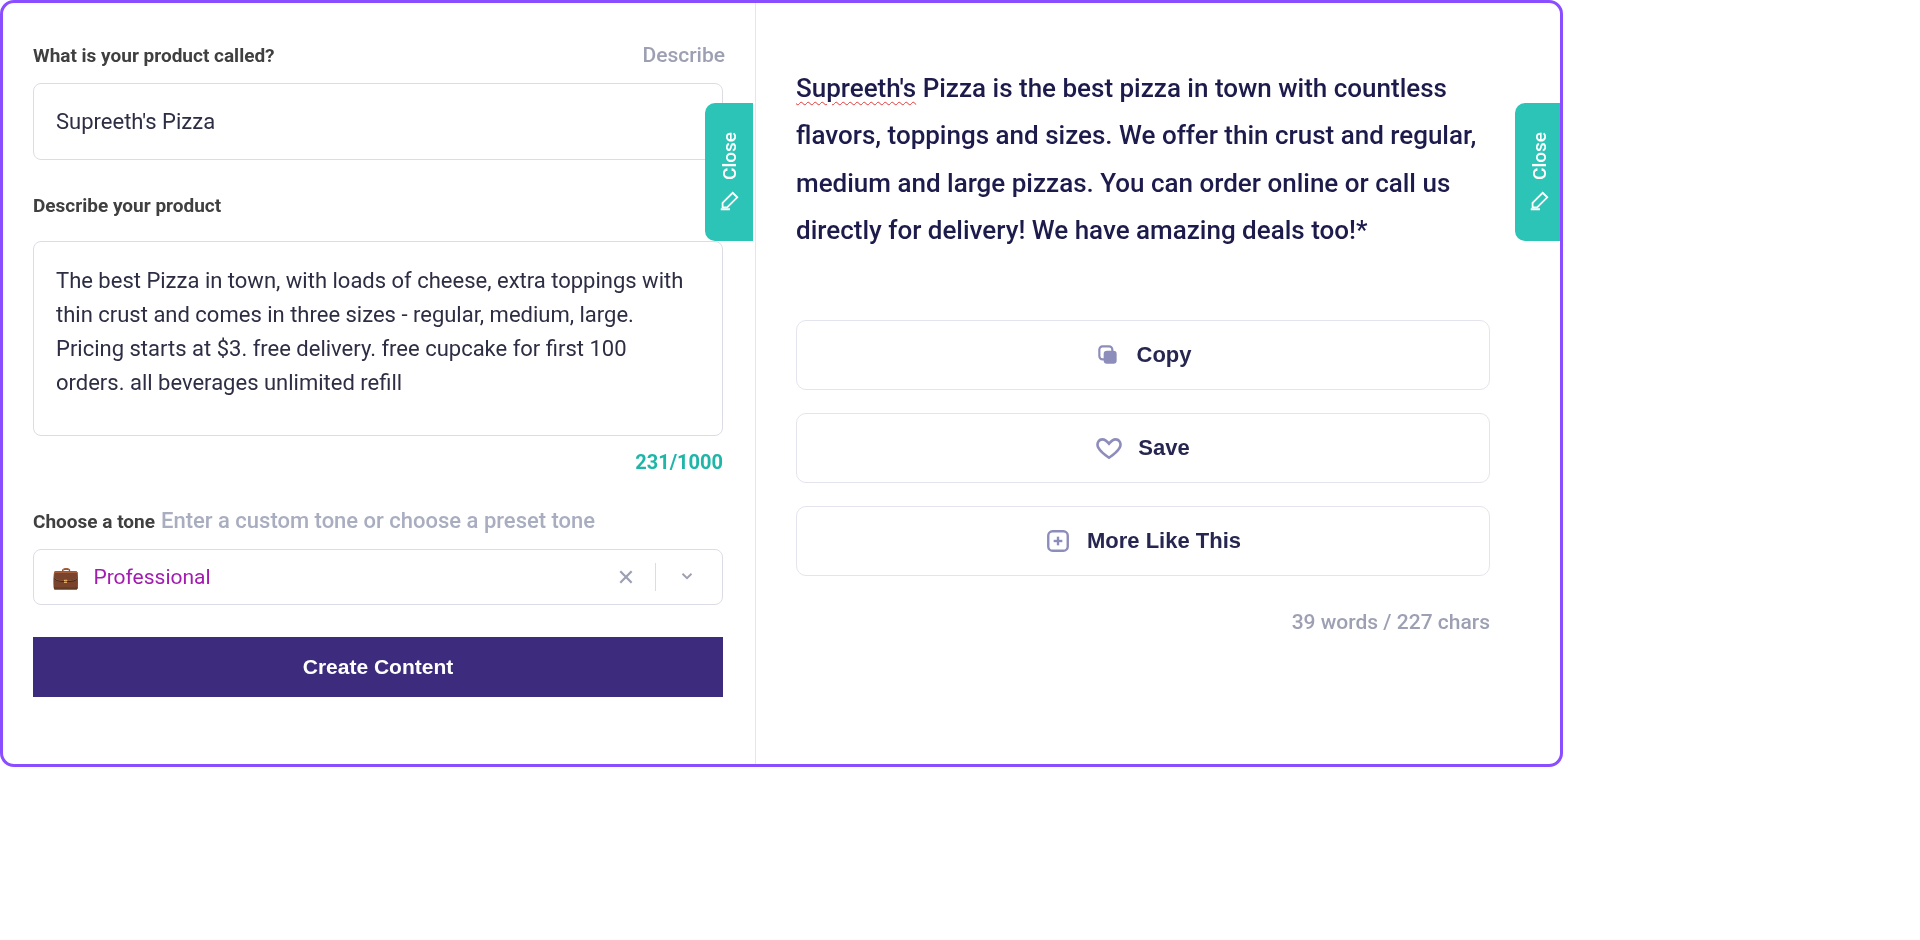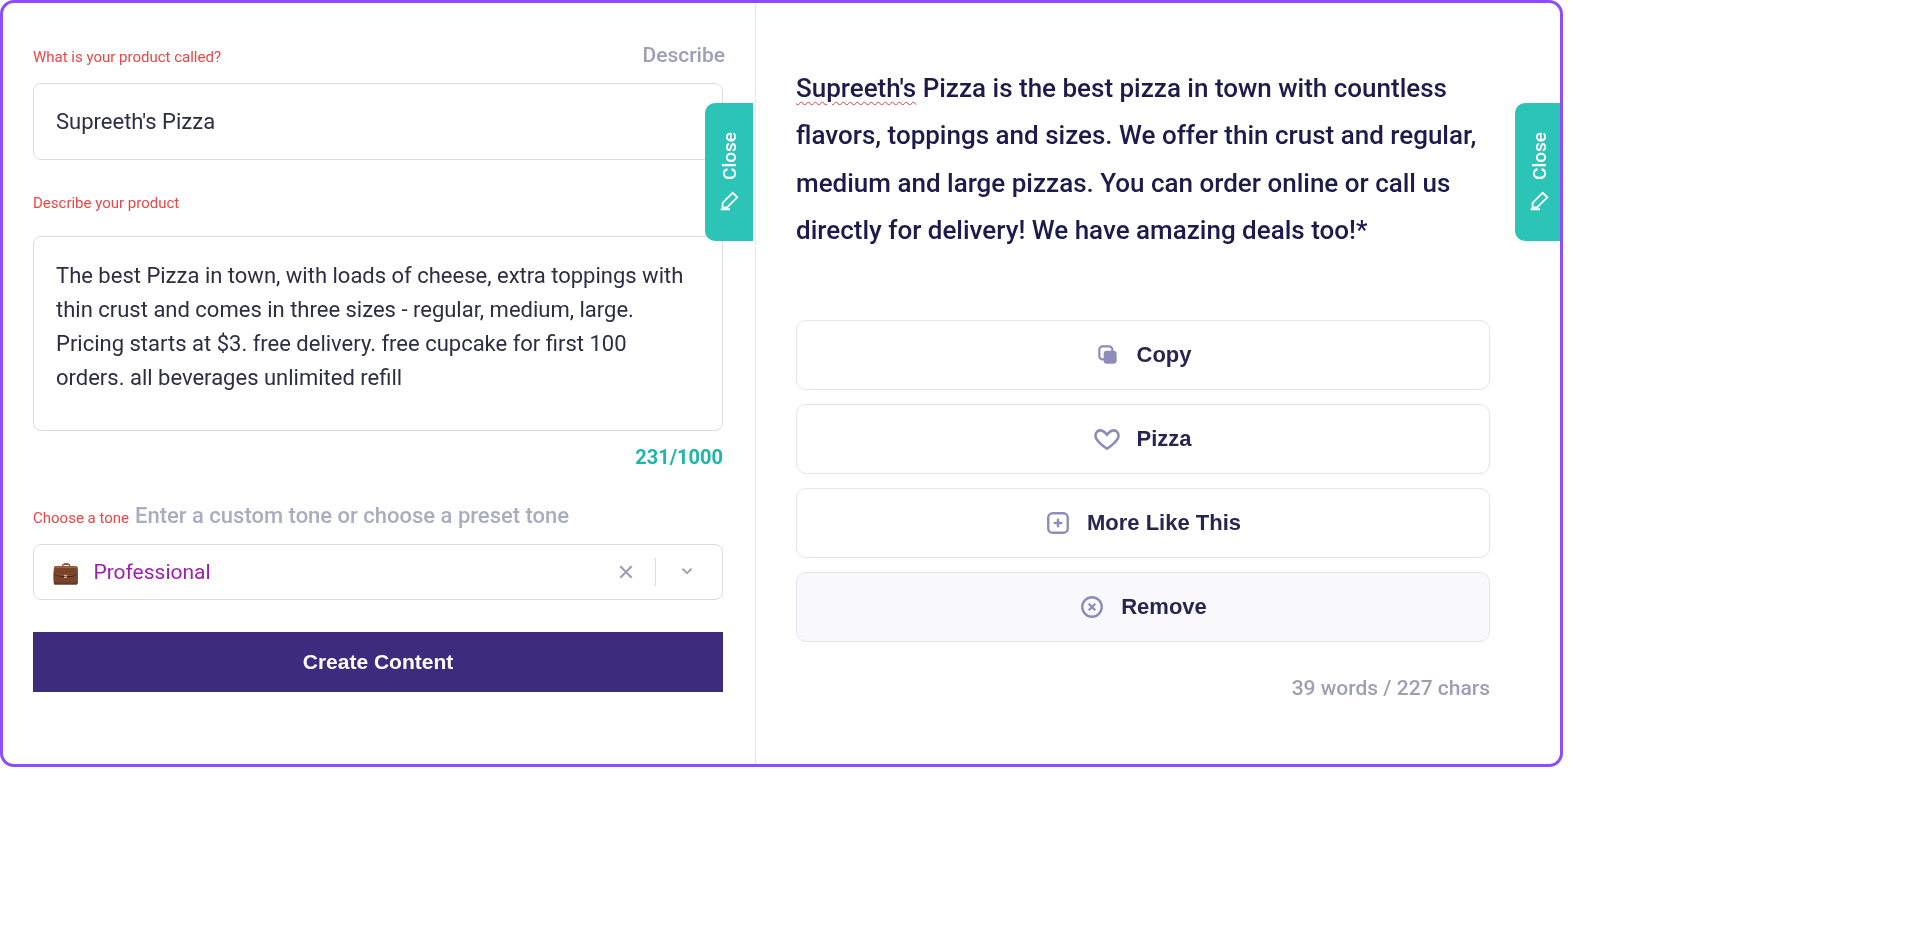--- a/index.html
+++ b/index.html
@@ -33,23 +33,23 @@
     padding-right: 26px;
   }
 
   .field-label-row {
     display: flex;
     justify-content: space-between;
     align-items: baseline;
     margin-bottom: 16px;
   }
   .field-label {
-    font-size: 15px;
-    font-weight: 400;
-    color: #ef4444;
+    font-size: 19px;
+    font-weight: 700;
+    color: #404040;
   }
   .optional {
     font-size: 21px;
     color: #9da0b3;
     font-weight: 500;
   }
 
   .text-input, .textarea, .select {
     width: 690px;
     border: 1px solid #dcdce6;
@@ -167,21 +167,21 @@
   .gen-text .spellmark {
     text-decoration: underline wavy #e23b3b 1.2px;
     text-underline-offset: 4px;
   }
 
   .action-list {
     margin-top: 66px;
     width: 694px;
     display: flex;
     flex-direction: column;
-    gap: 14px;
+    gap: 23px;
   }
   .action-btn {
     height: 70px;
     border: 1px solid #e4e4ee;
     background: #fff;
     border-radius: 10px;
     display: flex;
     align-items: center;
     justify-content: center;
     gap: 16px;
@@ -255,41 +255,31 @@
           </svg>
         </span>
         <span>Copy</span>
       </button>
       <button class="action-btn">
         <span class="icon">
           <svg viewBox="0 0 24 24" fill="none" stroke="#8d8dbb" stroke-width="2.4">
             <path d="M12 21s-7.5-4.9-10-9.5C.4 8 2.2 4 6 4c2.3 0 4 1.5 6 4 2-2.5 3.7-4 6-4 3.8 0 5.6 4 4 7.5C19.5 16.1 12 21 12 21z"></path>
           </svg>
         </span>
-        <span>Pizza</span>
+        <span>Save</span>
       </button>
       <button class="action-btn">
         <span class="icon">
           <svg viewBox="0 0 24 24" fill="none" stroke="#8d8dbb" stroke-width="2.2">
             <rect x="3" y="3" width="18" height="18" rx="4"></rect>
             <line x1="12" y1="8" x2="12" y2="16"></line>
             <line x1="8" y1="12" x2="16" y2="12"></line>
           </svg>
         </span>
         <span>More Like This</span>
-      </button>
-      <button class="action-btn remove">
-        <span class="icon">
-          <svg viewBox="0 0 24 24" fill="none" stroke="#8d8dbb" stroke-width="2.2">
-            <circle cx="12" cy="12" r="9"></circle>
-            <line x1="9" y1="9" x2="15" y2="15"></line>
-            <line x1="15" y1="9" x2="9" y2="15"></line>
-          </svg>
-        </span>
-        <span>Remove</span>
       </button>
     </div>
 
     <div class="stats">39 words / 227 chars</div>
   </div>
 </div>
 
 <div class="close-tab left-tab">
   <span class="txt">Close</span>
   <svg viewBox="0 0 24 24" fill="none" stroke="#fff" stroke-width="2">

